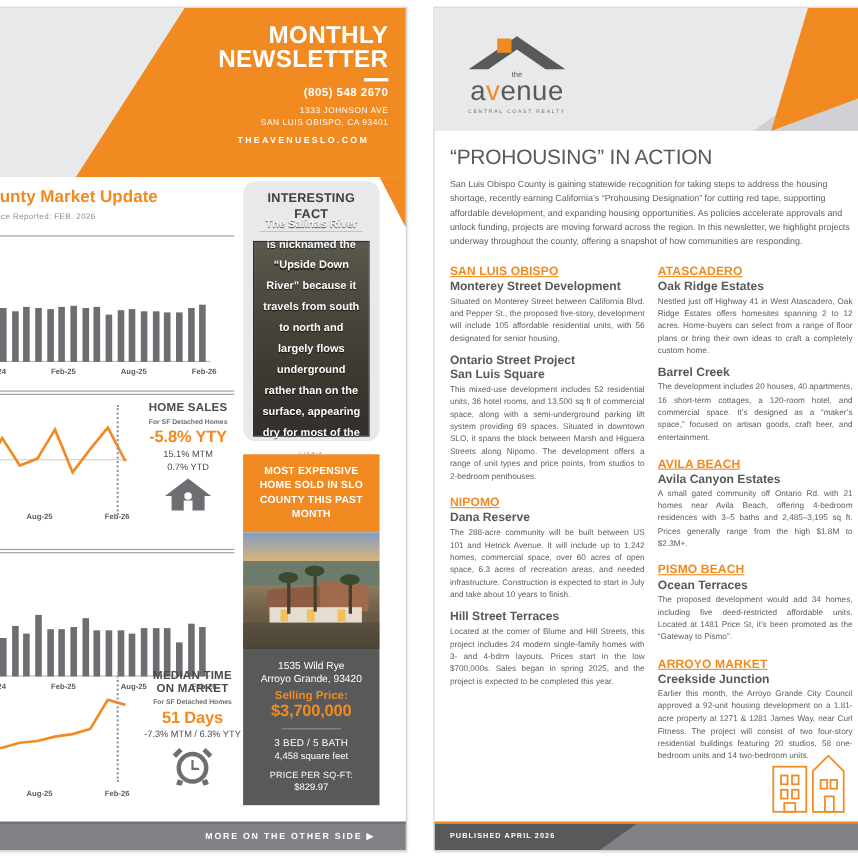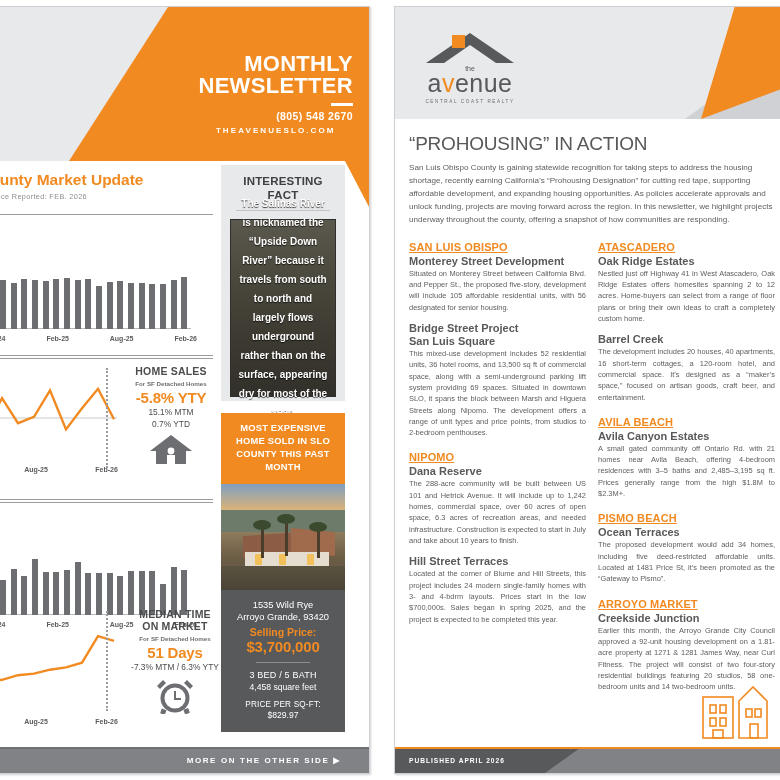--- a/index.html
+++ b/index.html
@@ -58,21 +58,20 @@
     width: 24px; height: 46px;
     background: #f18a21;
     clip-path: polygon(0 0, 100% 0, 100% 100%);
   }
   .lp-title {
     position: absolute; right: 16px; top: 14px;
     text-align: right;
     color: #ffffff;
     line-height: 1.02;
     z-index: 4;
-    margin-top: 32px;
   }
   .lp-title .l1, .lp-title .l2 {
     display: block;
     font-size: 22px; font-weight: bold;
     letter-spacing: .3px;
   }
   .lp-rule {
     display: block; margin: 5px 0 5px auto;
     width: 22px; height: 3px; background: #ffffff;
   }
@@ -135,20 +134,21 @@
   .stat .s-sub { font-size: 8.4px; font-weight: normal; color: #4b4c4e; line-height: 1.35; margin-top: 1px;}
 
   svg.ico { display:block; margin: 3px auto 0; fill: #6d6e71; }
 
   
   .fact {
     position: absolute; left: 238px; top: 4px;
     width: 124px; height: 236px;
     background: #e8e9eb;
     padding: 10px 9px;
+    border-radius: 11px;
   }
   .fact-h {
     text-align: center; font-size: 11.5px; font-weight: bold;
     color: #3f4042; line-height: 1.2; letter-spacing: .2px;
   }
   .fact-hr { margin: 7px 6px 8px; height: 0; border-top: 1px solid #c2c3c7; }
   .fact-img {
     height: 178px; padding: 8px 6px;
     background:
       linear-gradient(180deg, rgba(60,58,52,.62), rgba(45,44,40,.72)),
@@ -291,20 +291,22 @@
       <div class="lp-head-grey-tri"></div>
       <div class="lp-head-orange"></div>
     </div>
     <div class="lp-head-orange-drop"></div>
 
     <div class="lp-title">
       <span class="l1">MONTHLY</span>
       <span class="l2">NEWSLETTER</span>
       <span class="lp-rule"></span>
       <span class="lp-phone">(805) 548 2670</span>
+      <span class="lp-addr" style="white-space:pre-line">1333 JOHNSON AVE
+SAN LUIS OBISPO, CA 93401</span>
       <span class="lp-web">THEAVENUESLO.COM</span>
     </div>
 
     <div class="lp-body">
 
       <div class="mk-title">County Market Update</div>
       <div class="mk-sub">A Glance Reported:  FEB. 2026</div>
 
       <div class="panel-hr" style="left:-18px; top:53px;"></div>
       <div class="panel-hr" style="left:-18px; top:194px;"></div>
@@ -493,21 +495,21 @@
 
     <div class="rp-body">
       <div class="rp-title">“PROHOUSING” IN ACTION</div>
       <div class="rp-intro">San Luis Obispo County is gaining statewide recognition for taking steps to address the housing shortage, recently earning California’s “Prohousing Designation” for cutting red tape, supporting affordable development, and expanding housing opportunities. As policies accelerate approvals and unlock funding, projects are moving forward across the region. In this newsletter, we highlight projects underway throughout the county, offering a snapshot of how communities are responding.</div>
 
       <div class="cols" id="cols">
           <div class="col">
             <div class="sec-h">SAN LUIS OBISPO</div>
             <div class="proj-h">Monterey Street Development</div>
             <div class="proj-p">Situated on Monterey Street between California Blvd. and Pepper St., the proposed five-story, development will include 105 affordable residential units, with 56 designated for senior housing.</div>
-            <div class="proj-h">Bridge Street Project</div>
+            <div class="proj-h">Ontario Street Project</div>
             <div class="proj-h">San Luis Square</div>
             <div class="proj-p">This mixed-use development includes 52 residential units, 36 hotel rooms, and 13,500 sq ft of commercial space, along with a semi-underground parking lift system providing 69 spaces. Situated in downtown SLO, it spans the block between Marsh and Higuera Streets along Nipomo. The development offers a range of unit types and price points, from studios to 2-bedroom penthouses.</div>
             <div class="sec-gap"></div>
             <div class="sec-h">NIPOMO</div>
             <div class="proj-h">Dana Reserve</div>
             <div class="proj-p">The 288-acre community will be built between US 101 and Hetrick Avenue. It will include up to 1,242 homes, commercial space, over 60 acres of open space, 6.3 acres of recreation areas, and needed infrastructure. Construction is expected to start in July and take about 10 years to finish.</div>
             <div class="proj-h">Hill Street Terraces</div>
             <div class="proj-p">Located at the corner of Blume and Hill Streets, this project includes 24 modern single-family homes with 3- and 4-bdrm layouts. Prices start in the low $700,000s. Sales began in spring 2025, and the project is expected to be completed this year.</div>
           </div>
           <div class="col">

